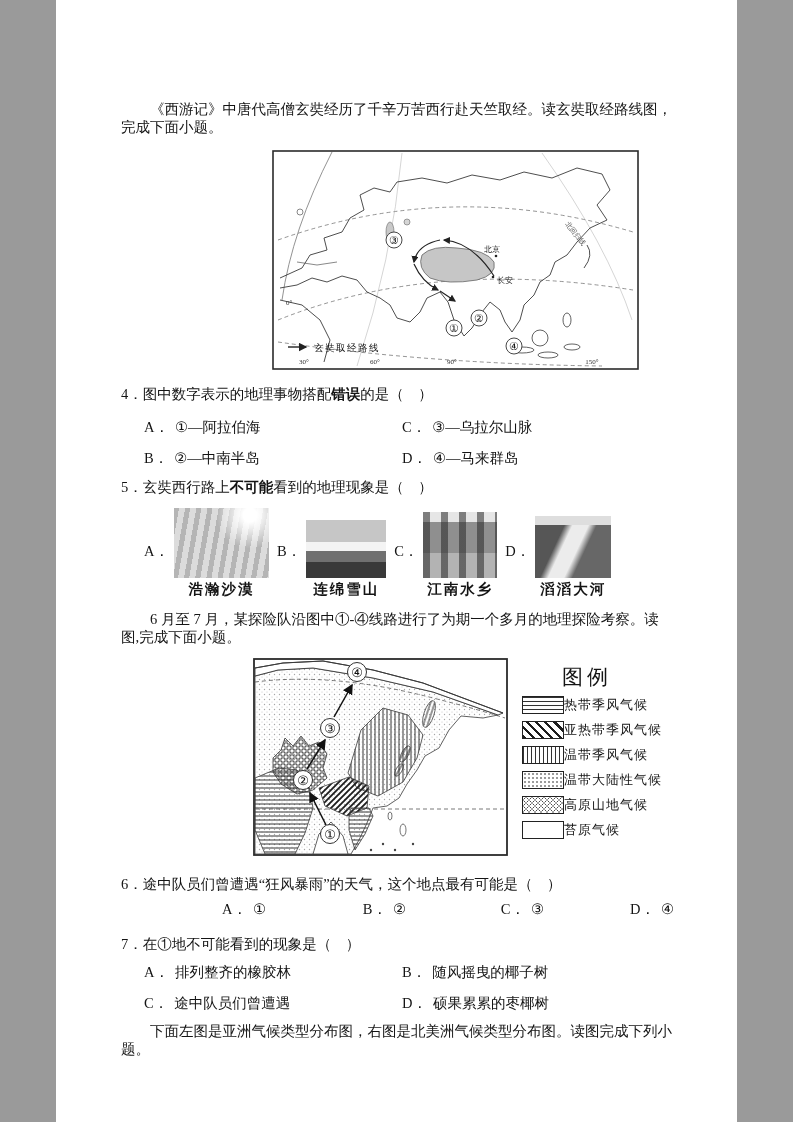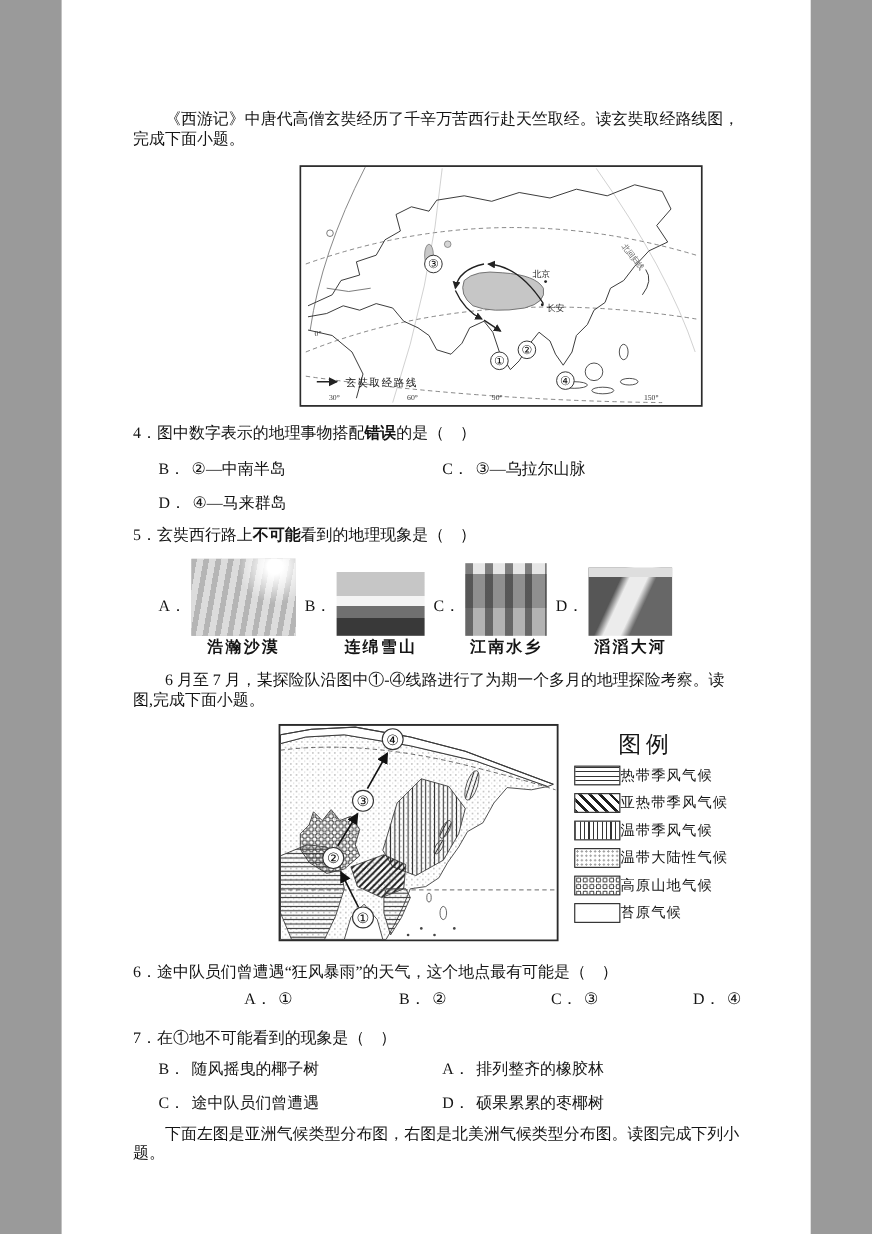--- a/index.html
+++ b/index.html
@@ -125,22 +125,23 @@
       <text x="14" y="155" font-size="7" fill="#333">0°</text>
       <text x="32" y="214" font-size="7" text-anchor="middle" fill="#333">30°</text>
       <text x="103" y="214" font-size="7" text-anchor="middle" fill="#333">60°</text>
       <text x="180" y="214" font-size="7" text-anchor="middle" fill="#333">90°</text>
       <text x="320" y="214" font-size="7" text-anchor="middle" fill="#333">150°</text>
     </svg>
   </div>
 
   <p class="q-stem"><span>4．图中数字表示的地理事物搭配</span><span class="bold">错误</span><span>的是（　）</span></p>
   <div class="opts-2col">
+    <div><span class="opt-label">A．</span><span>①—阿拉伯海</span></div>
+    <div><span class="opt-label">C．</span><span>③—乌拉尔山脉</span></div>
     <div><span class="opt-label">B．</span><span>②—中南半岛</span></div>
-    <div><span class="opt-label">C．</span><span>③—乌拉尔山脉</span></div>
     <div><span class="opt-label">D．</span><span>④—马来群岛</span></div>
   </div>
 
   <p class="q-stem" style="margin-top:9px"><span>5．玄奘西行路上</span><span class="bold">不可能</span><span>看到的地理现象是（　）</span></p>
   <div class="photo-strip">
     <div class="photo-group">
       <span class="opt-label">A．</span>
       <figure class="photo-fig">
         <div class="photo photo-desert"></div>
         <figcaption class="photo-caption">浩瀚沙漠</figcaption>
@@ -279,21 +280,21 @@
   <p class="q-stem" style="margin-top:18px">6．途中队员们曾遭遇“狂风暴雨”的天气，这个地点最有可能是（　）</p>
   <div class="opts-4col">
     <div><span class="opt-label">A．</span><span>①</span></div>
     <div><span class="opt-label">B．</span><span>②</span></div>
     <div><span class="opt-label">C．</span><span>③</span></div>
     <div><span class="opt-label">D．</span><span>④</span></div>
   </div>
 
   <p class="q-stem" style="margin-top:15px">7．在①地不可能看到的现象是（　）</p>
   <div class="opts-2col" style="margin-top:8px">
+    <div><span class="opt-label">A．</span><span>排列整齐的橡胶林</span></div>
     <div><span class="opt-label">B．</span><span>随风摇曳的椰子树</span></div>
-    <div><span class="opt-label">A．</span><span>排列整齐的橡胶林</span></div>
     <div><span class="opt-label">C．</span><span>途中队员们曾遭遇</span></div>
     <div><span class="opt-label">D．</span><span>硕果累累的枣椰树</span></div>
   </div>
 
   <p class="indent" style="margin-top:9px">下面左图是亚洲气候类型分布图，右图是北美洲气候类型分布图。读图完成下列小题。</p>
 
 </div>
 
 </body></html>

